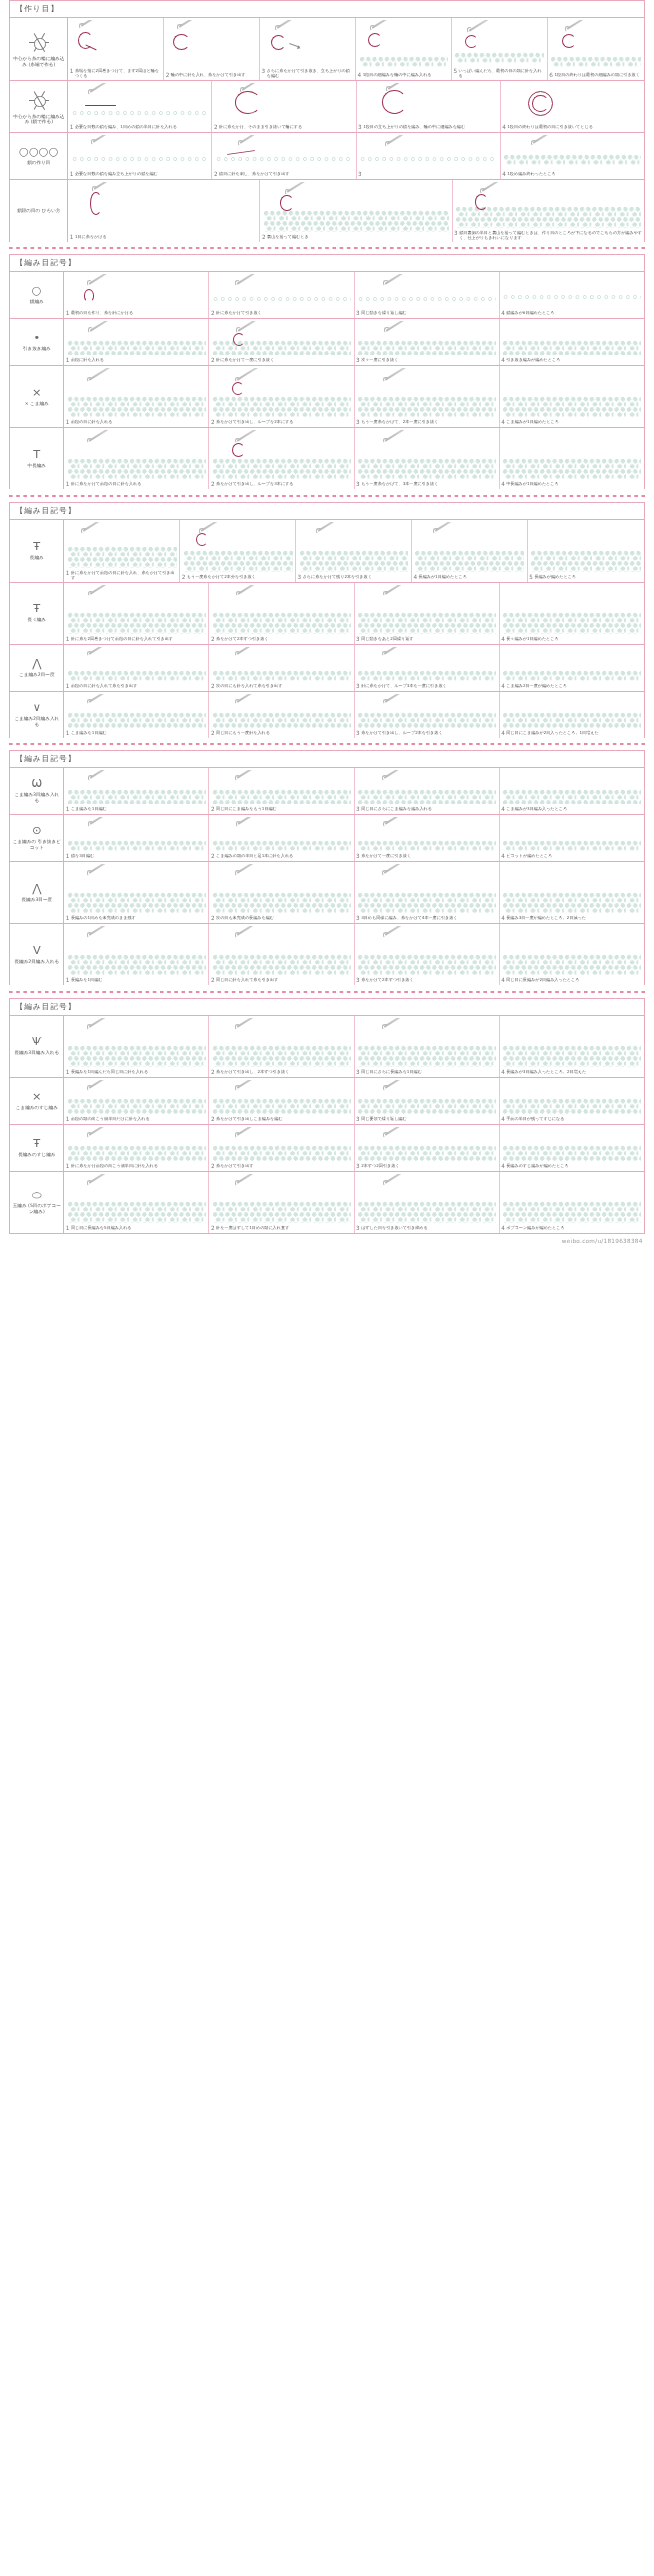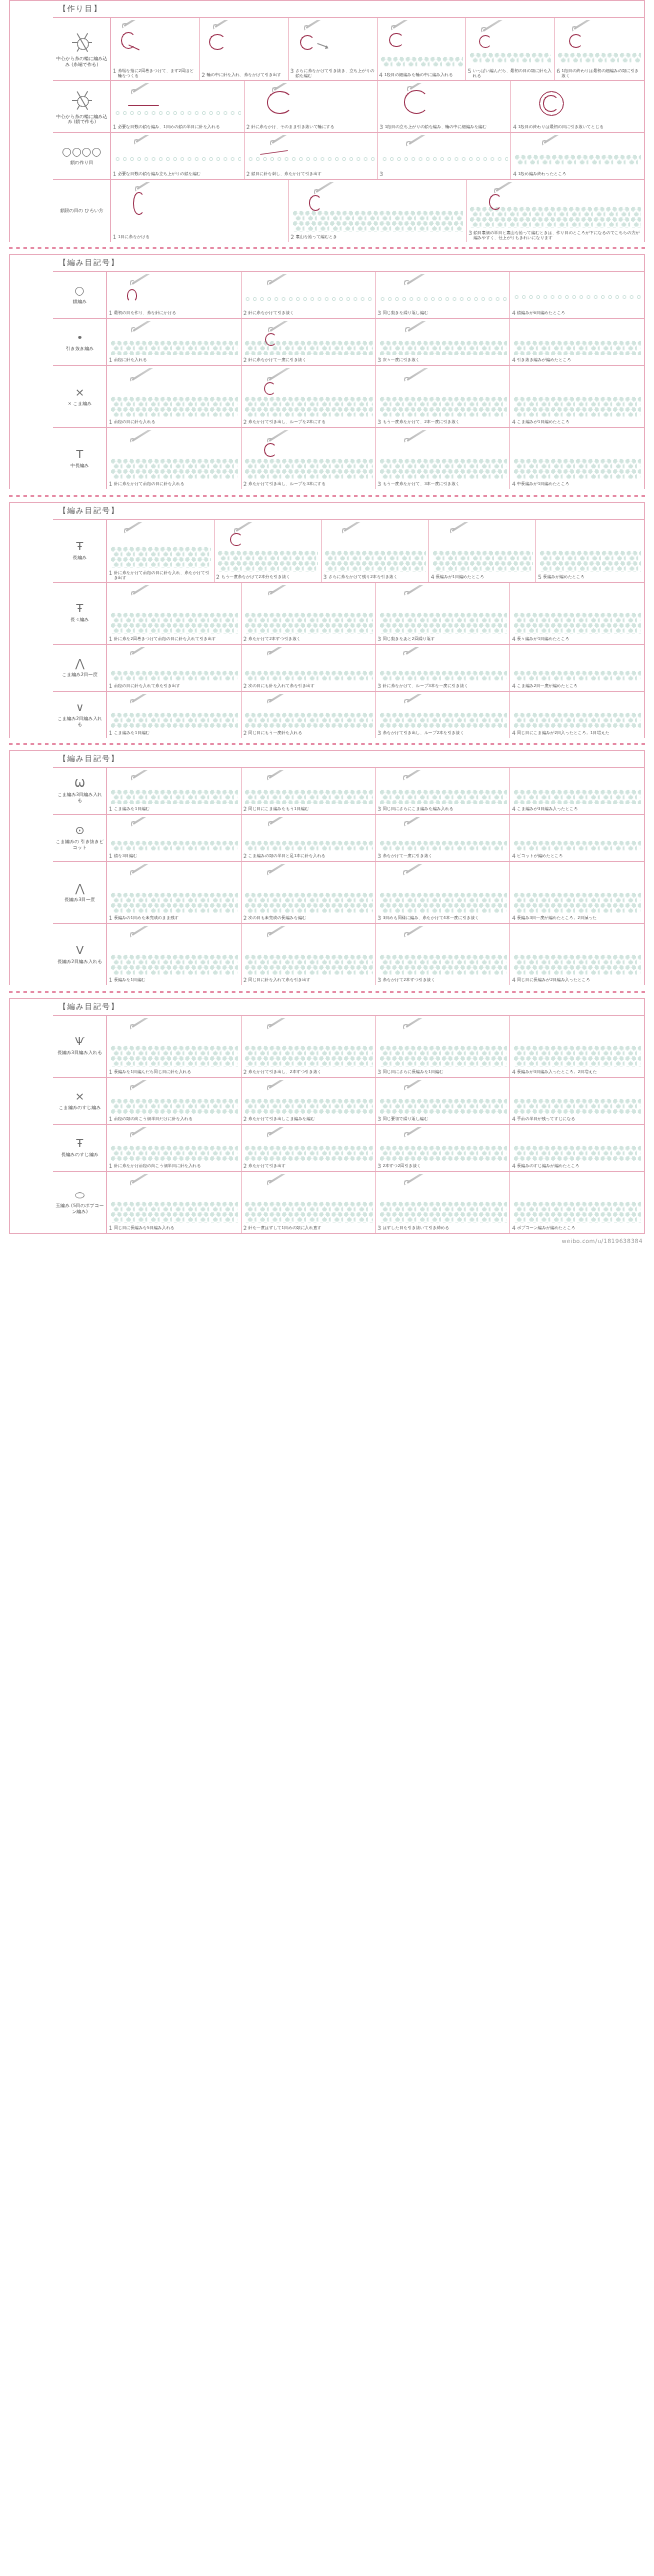--- a/index.html
+++ b/index.html
@@ -14,21 +14,20 @@
     background:#ffffff;
     padding-bottom:15.5px;
     box-sizing:border-box;
   }
   
   .section{
     margin:0 9.3px 0 9.3px;
     border:0.5px solid #e8a9bb;
     border-bottom:none;
     box-sizing:border-box;
-    padding-left:43px;
   }
   .section.last{border-bottom:0.5px solid #e8a9bb;}
   .sec-title{
     background:#ffffff;
     border-bottom:0.5px solid #e8a9bb;
     padding:3.1px 5.2px;
     font-size:7.7px;
     letter-spacing:1px;
     color:#5b5b5b;
   }

